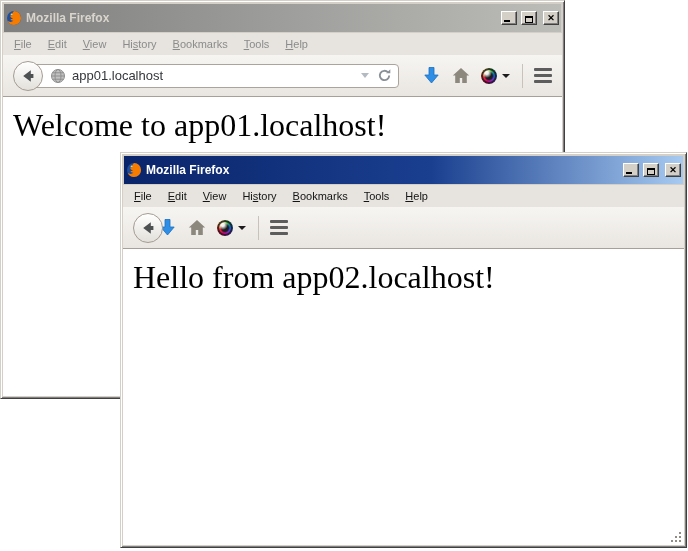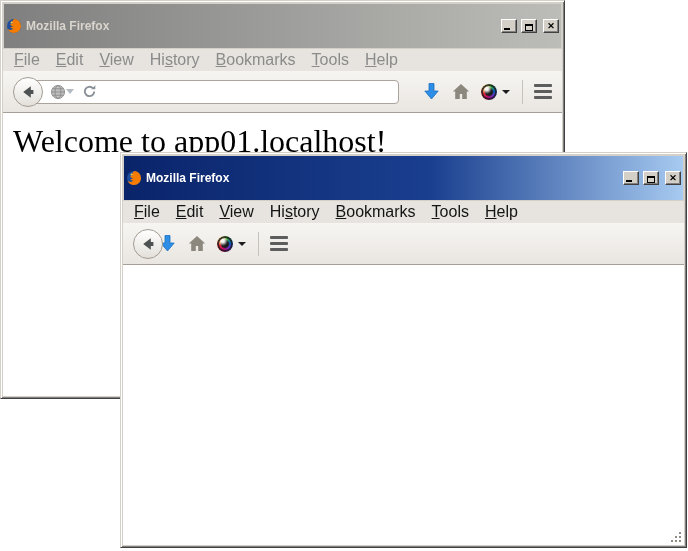--- a/index.html
+++ b/index.html
@@ -12,21 +12,21 @@
     position:absolute; background:#d4d0c8; padding:2px;
     border:1px solid; border-color:#d4d0c8 #404040 #404040 #d4d0c8;
     box-shadow: inset 1px 1px 0 #ffffff, inset -1px -1px 0 #808080;
     display:flex; flex-direction:column; box-sizing:border-box;
   }
   #win1 { left:0px; top:0px; width:565px; height:399px; z-index:1; }
   #win2 { left:120px; top:152px; width:567px; height:396px; z-index:2; }
 
   .titlebar {
     height:20px; margin:1px; flex:0 0 20px;
-    display:flex; align-items:center; gap:4px; padding:12px 2px;
+    display:flex; align-items:center; gap:4px; padding:4px 2px;
     user-select:none;
   }
   .active .titlebar   { background:linear-gradient(90deg,#0a246a 0%,#1a3f8f 55%,#a6caf0 100%); }
   .inactive .titlebar { background:linear-gradient(90deg,#7f7f7f 0%,#9a9a98 55%,#bebebа 100%);
                         background:linear-gradient(90deg,#7f7f7f 0%,#bcbcb8 100%); }
   .title-text { font-size:12px; font-weight:bold; flex:1; white-space:nowrap; overflow:hidden; }
   .active .title-text   { color:#ffffff; }
   .inactive .title-text { color:#d9d5cd; }
 
   .tb-btn {
@@ -39,21 +39,21 @@
   .tb-close { margin-left:2px; }
   .g-min { width:6px; height:2px; background:#000; margin:0 0 2px -4px; }
   .g-max { width:8px; height:7px; border:1px solid #000; border-top-width:2px; margin-bottom:1px; box-sizing:border-box; }
   .g-close { font-size:9px; line-height:11px; font-weight:bold; color:#000; align-self:center; }
 
   
   .menubar {
     height:22px; flex:0 0 22px; display:flex; align-items:center;
     background:#e7e4df; padding-left:3px;
   }
-  .menu-item { font-size:16px; padding:3px 8px; color:#141414; }
+  .menu-item { font-size:11px; padding:3px 8px; color:#141414; }
   .inactive .menu-item { color:#8b8b8b; }
   .menu-item u { text-decoration:underline; }
 
   
   .navbar {
     height:41px; flex:0 0 41px; display:flex; align-items:center;
     background:linear-gradient(#f7f5f2,#e9e6e1);
     border-bottom:1px solid #a7a098; padding:0 10px; position:relative;
   }
   .back-btn {
@@ -143,20 +143,21 @@
       </svg>
     </div>
     <div class="urlbar">
       <span>
         <svg width="16" height="16" viewBox="0 0 16 16">
           <circle cx="8" cy="8" r="6.5" fill="#c2c2c2" stroke="#8e8e8e"></circle>
           <ellipse cx="8" cy="8" rx="3" ry="6.5" fill="none" stroke="#8e8e8e"></ellipse>
           <path d="M1.5 8h13M2.5 4.8h11M2.5 11.2h11" stroke="#8e8e8e" fill="none"></path>
         </svg>
       </span>
+      <span class="url-text">app01.localhost</span>
       <span class="url-drop"></span>
       <span>
         <svg width="15" height="15" viewBox="0 0 16 16">
           <path d="M13 8a5 5 0 1 1-1.4-3.5" fill="none" stroke="#8a9097" stroke-width="2"></path>
           <path d="M14.2 1.2v4.4H9.8z" fill="#8a9097"></path>
         </svg>
       </span>
     </div>
     <div class="nav-right">
       <span class="nav-icon">
@@ -242,17 +243,18 @@
       <span class="nav-sep"></span>
       <span class="nav-icon hamburger">
         <span></span>
           <span></span>
           <span></span>
       </span>
     </div>
   </div>
 
   <div class="content">
+    <h1>Hello from app02.localhost!</h1>
     <div class="grip">
         <i></i>
       </div>
   </div>
 </div>
 
 </body></html>

